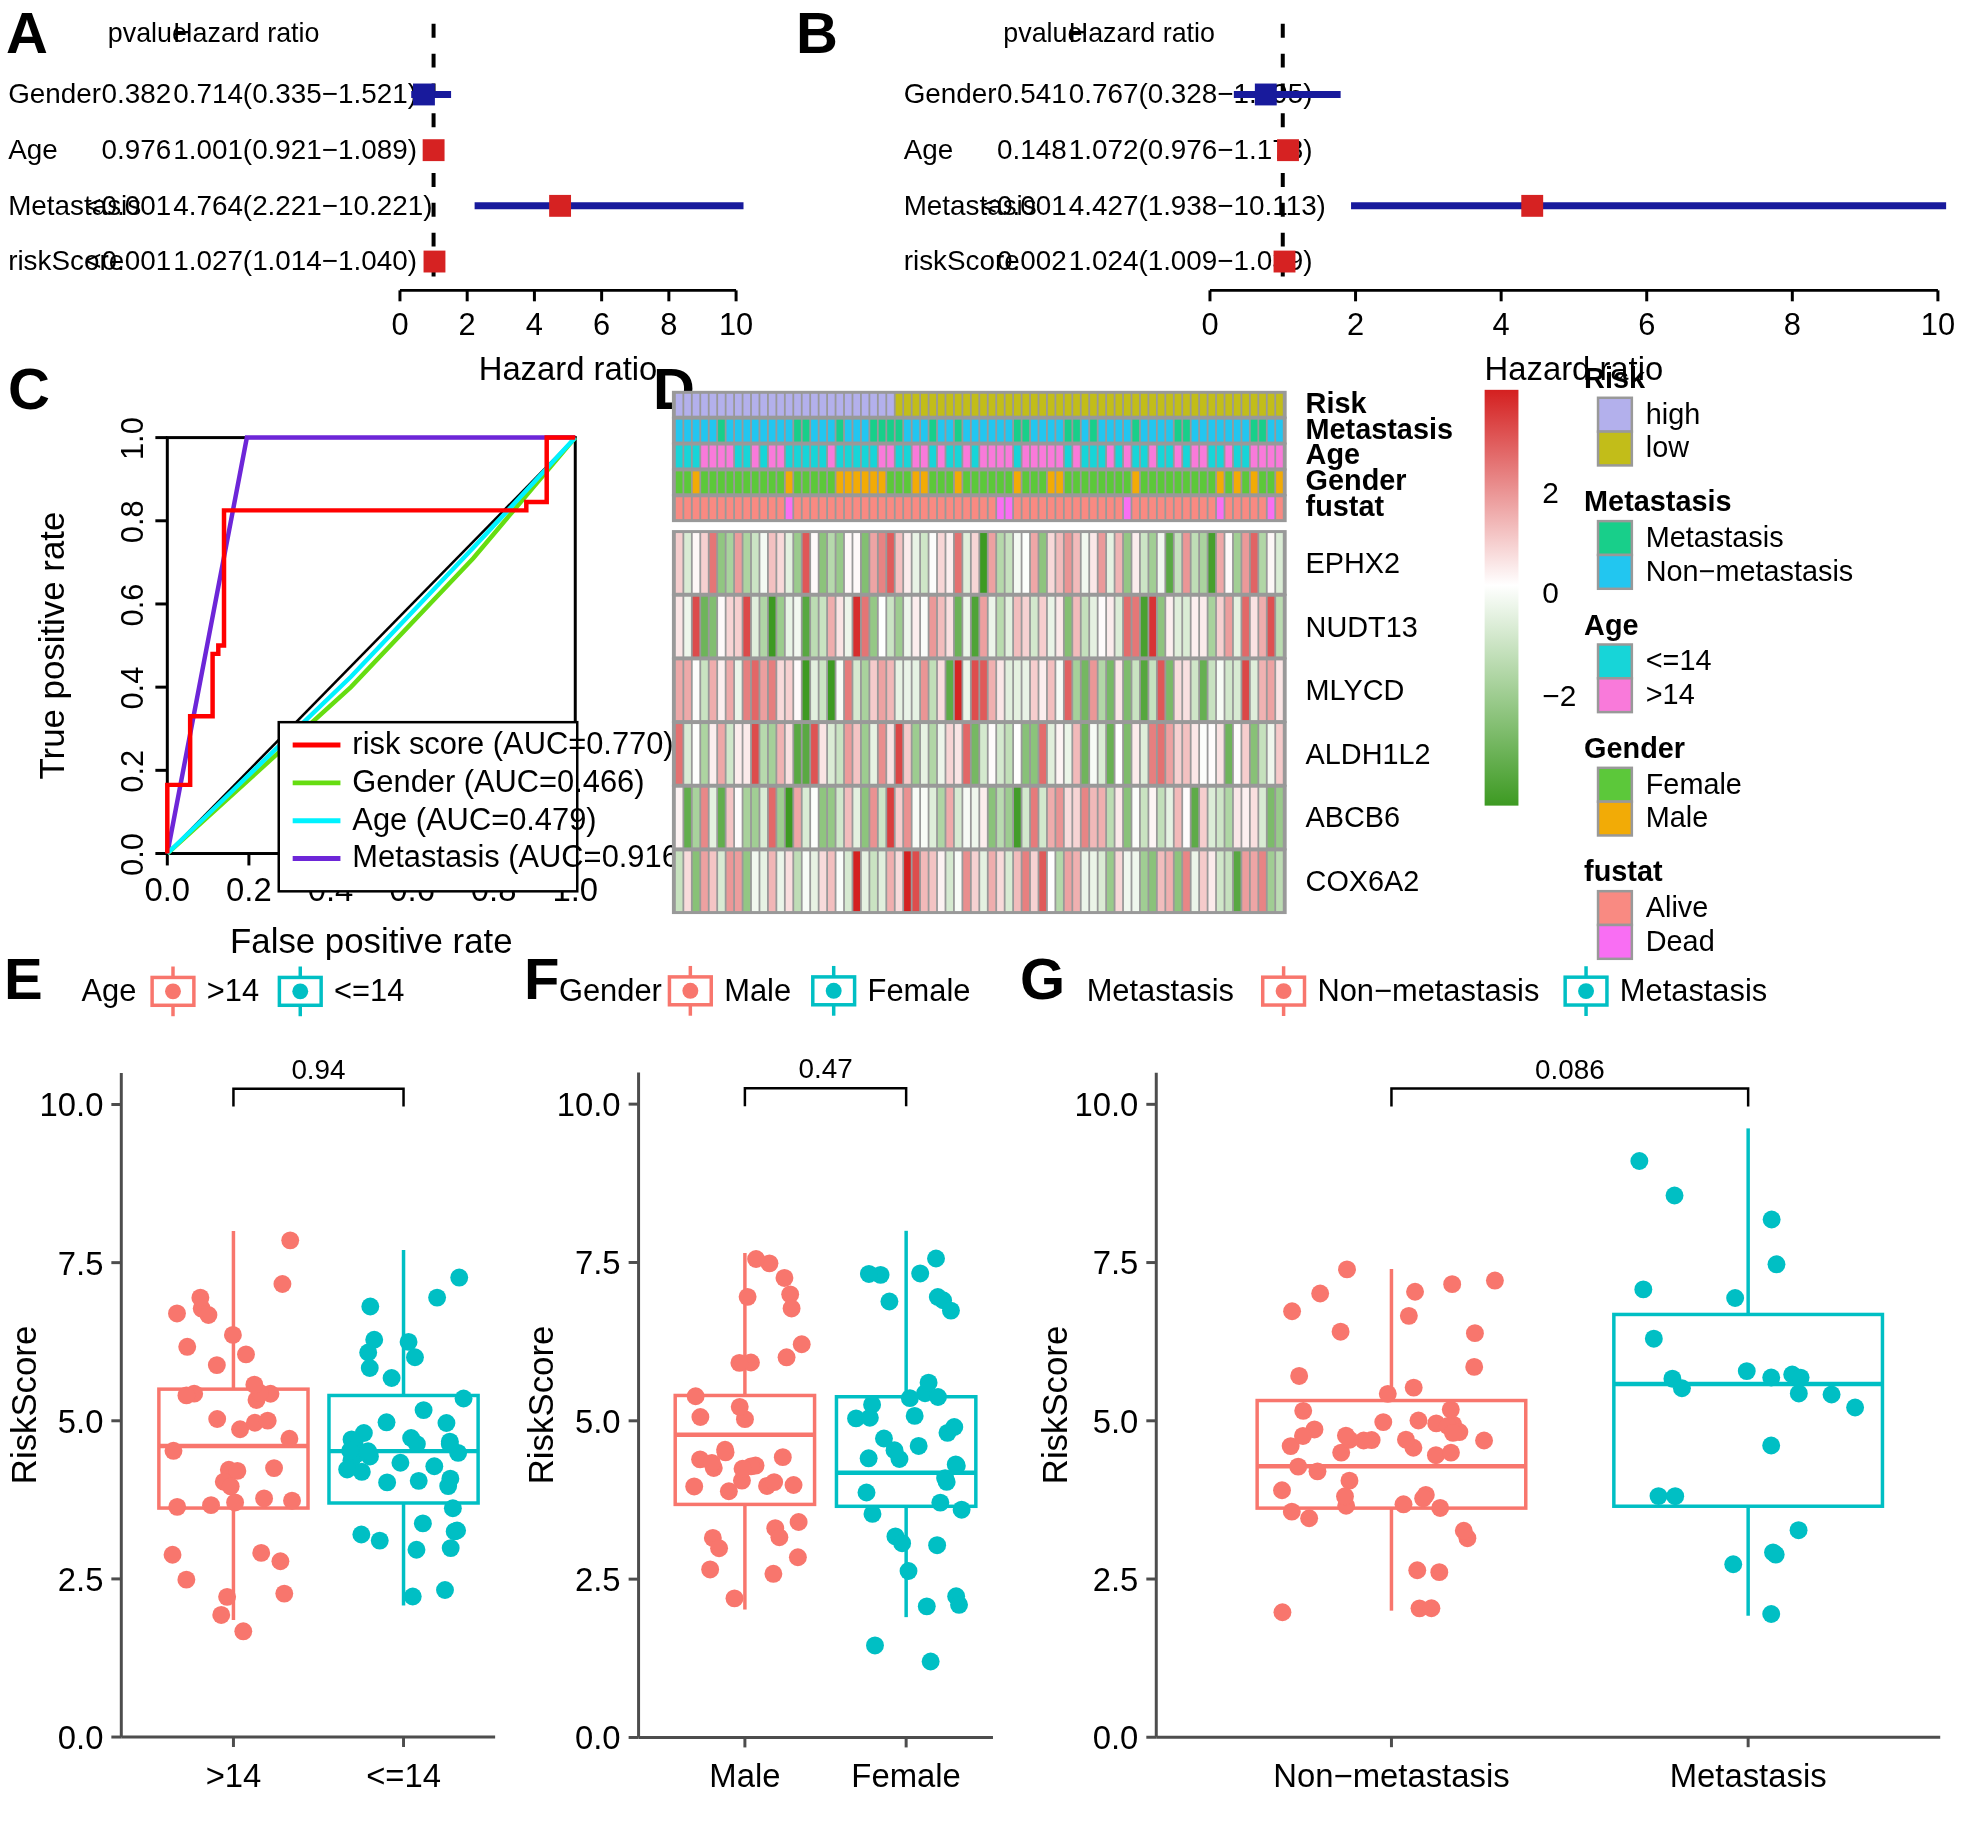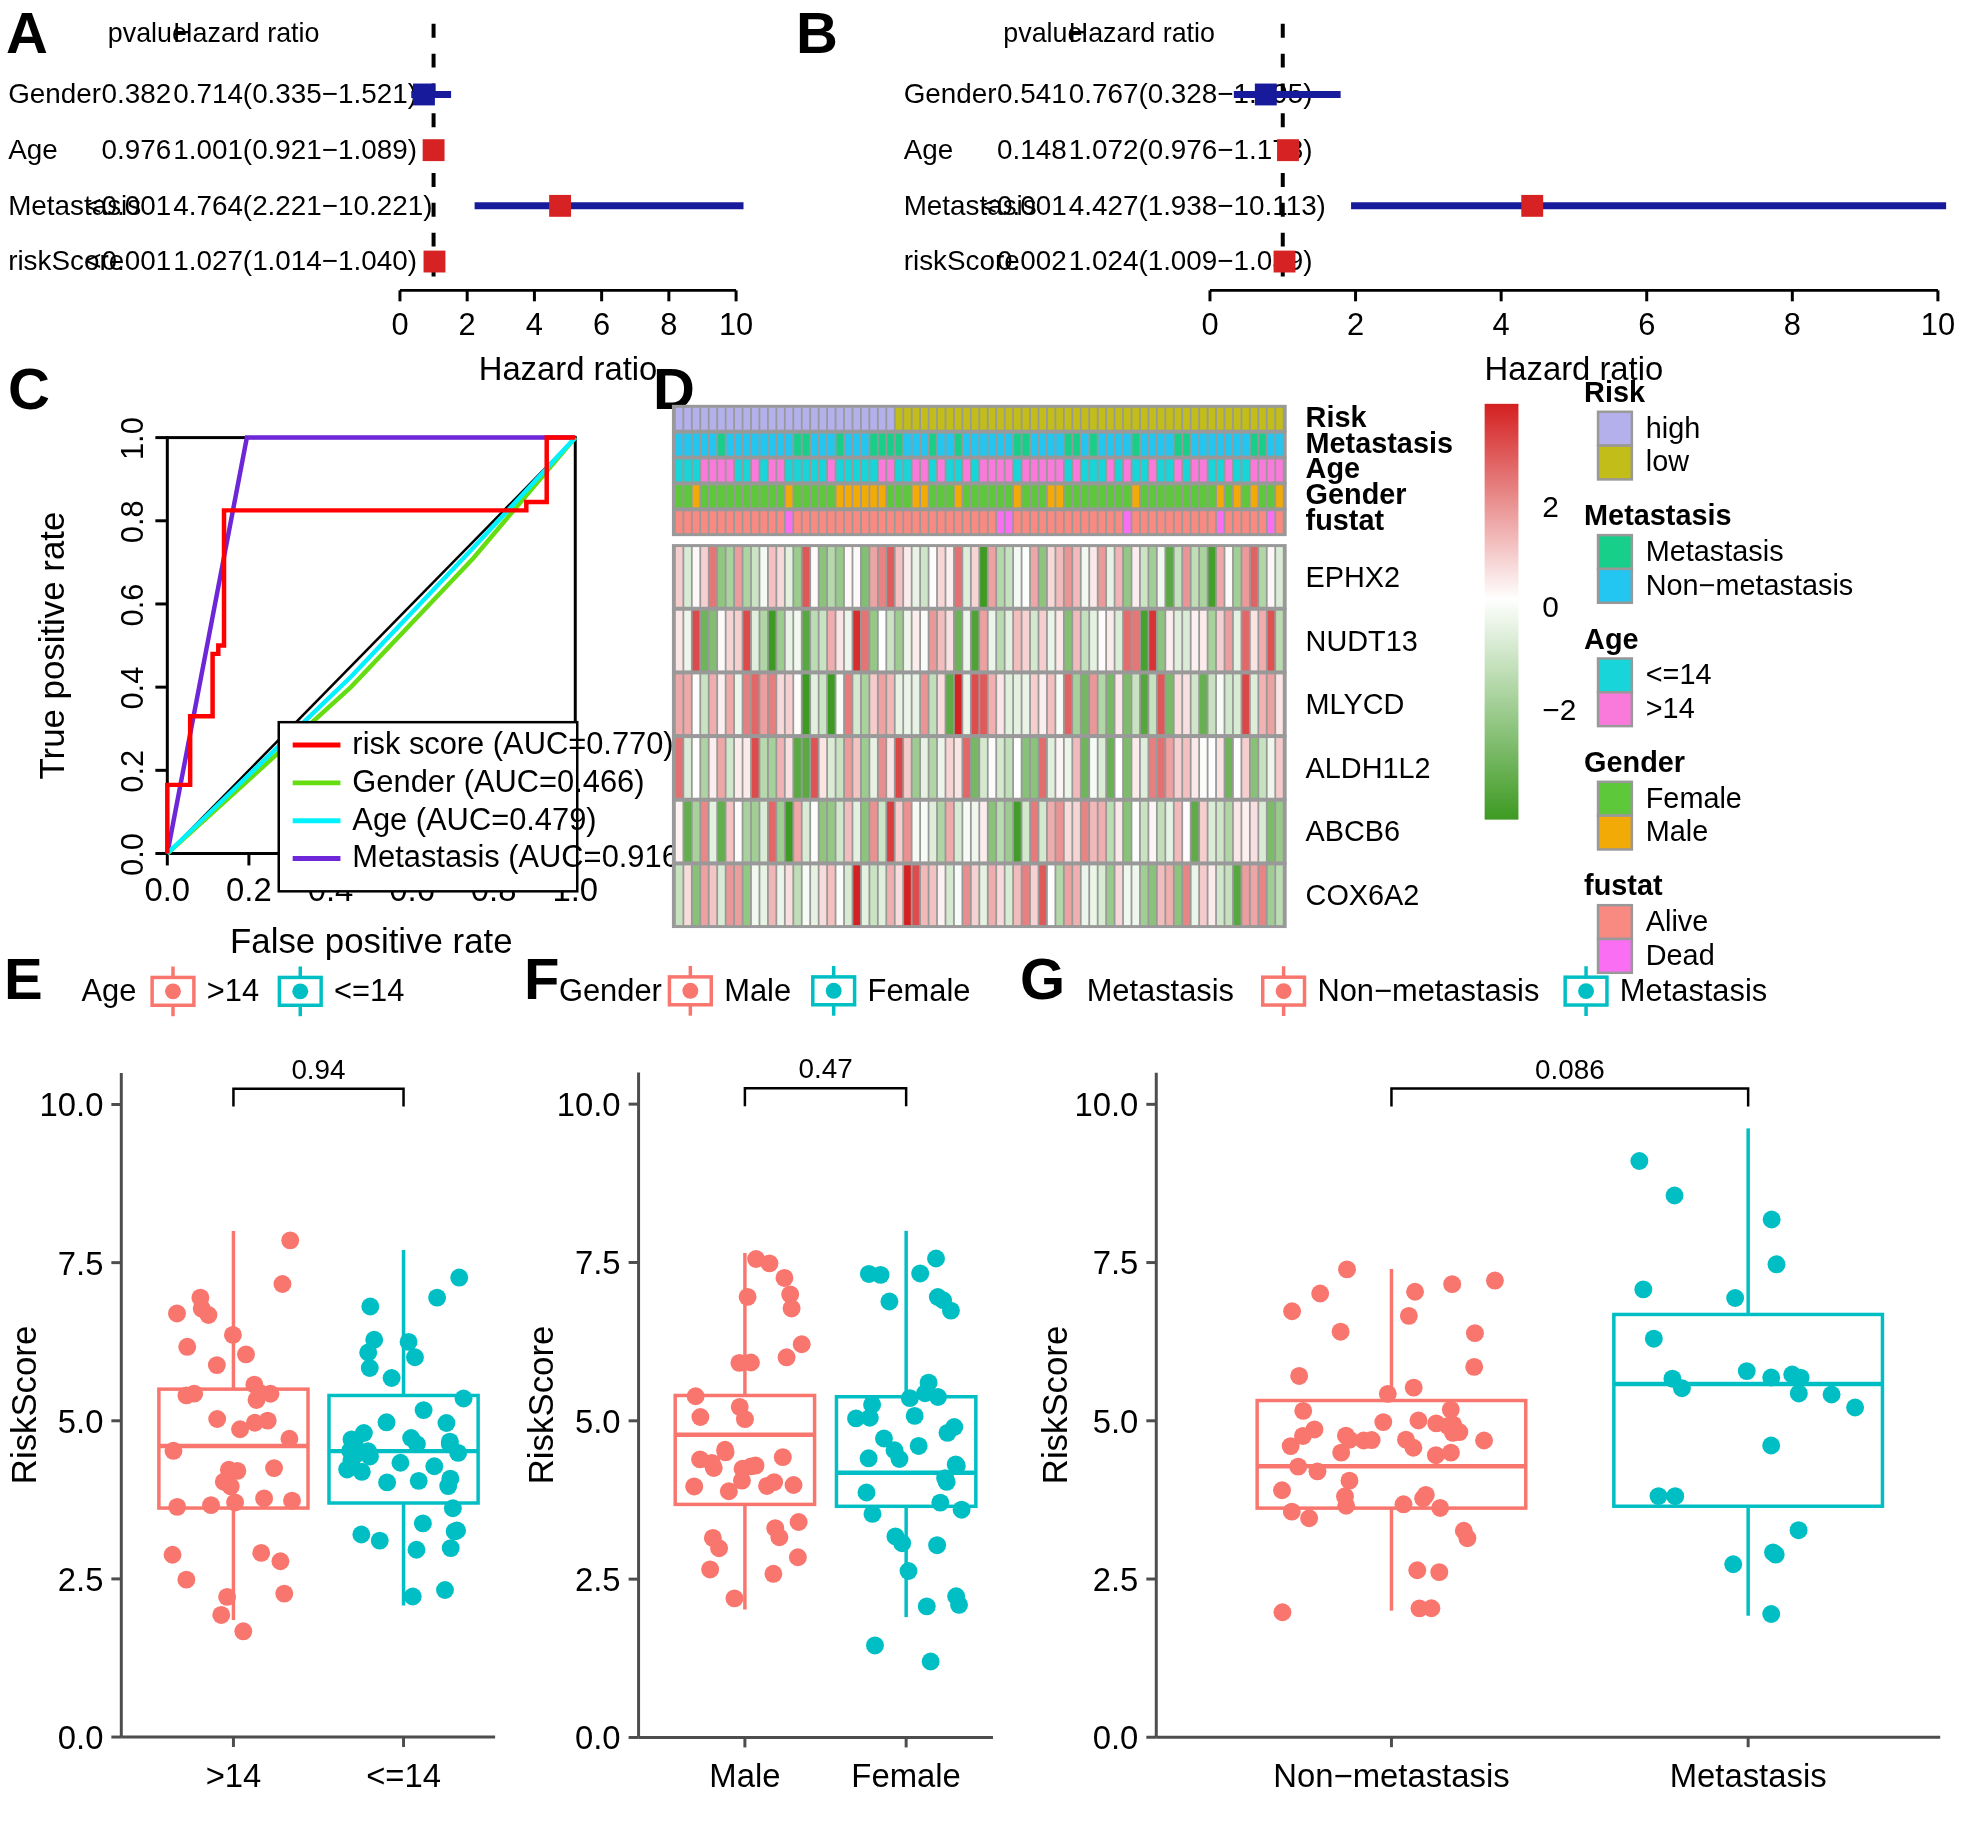--- a/index.html
+++ b/index.html
@@ -138,21 +138,21 @@
       <line x1="294" y1="427" x2="342" y2="427" stroke="#66dd11" stroke-width="5"></line>
       <text x="354" y="436" font-family="&quot;Liberation Sans&quot;, sans-serif" font-size="31" text-anchor="start" fill="#000">Gender (AUC=0.466)</text>
       <line x1="294" y1="465" x2="342" y2="465" stroke="#00f2ff" stroke-width="5"></line>
       <text x="354" y="474" font-family="&quot;Liberation Sans&quot;, sans-serif" font-size="31" text-anchor="start" fill="#000">Age (AUC=0.479)</text>
       <line x1="294" y1="503" x2="342" y2="503" stroke="#6d26d8" stroke-width="5"></line>
       <text x="354" y="512" font-family="&quot;Liberation Sans&quot;, sans-serif" font-size="31" text-anchor="start" fill="#000">Metastasis (AUC=0.916)</text>
     </svg>
 </div>
 
 <div class="plab" style="left:653px;top:360px;">D</div>
-<div class="panel" style="left:657px;top:356px;width:1325px;height:597px;">
+<div class="panel" style="left:657px;top:342px;width:1325px;height:597px;">
   <svg id="svgD" width="1325" height="597" viewBox="0 0 1332 600">
       <rect x="15" y="49" width="618" height="28" fill="#999999"></rect>
       <rect x="18.9" y="52" width="6.7" height="22" fill="#b3b0ec"></rect>
       <rect x="27.4" y="52" width="6.7" height="22" fill="#b3b0ec"></rect>
       <rect x="35.9" y="52" width="6.7" height="22" fill="#b3b0ec"></rect>
       <rect x="44.4" y="52" width="6.7" height="22" fill="#b3b0ec"></rect>
       <rect x="52.9" y="52" width="6.7" height="22" fill="#b3b0ec"></rect>
       <rect x="61.4" y="52" width="6.7" height="22" fill="#b3b0ec"></rect>
       <rect x="69.9" y="52" width="6.7" height="22" fill="#b3b0ec"></rect>
       <rect x="78.4" y="52" width="6.7" height="22" fill="#b3b0ec"></rect>

